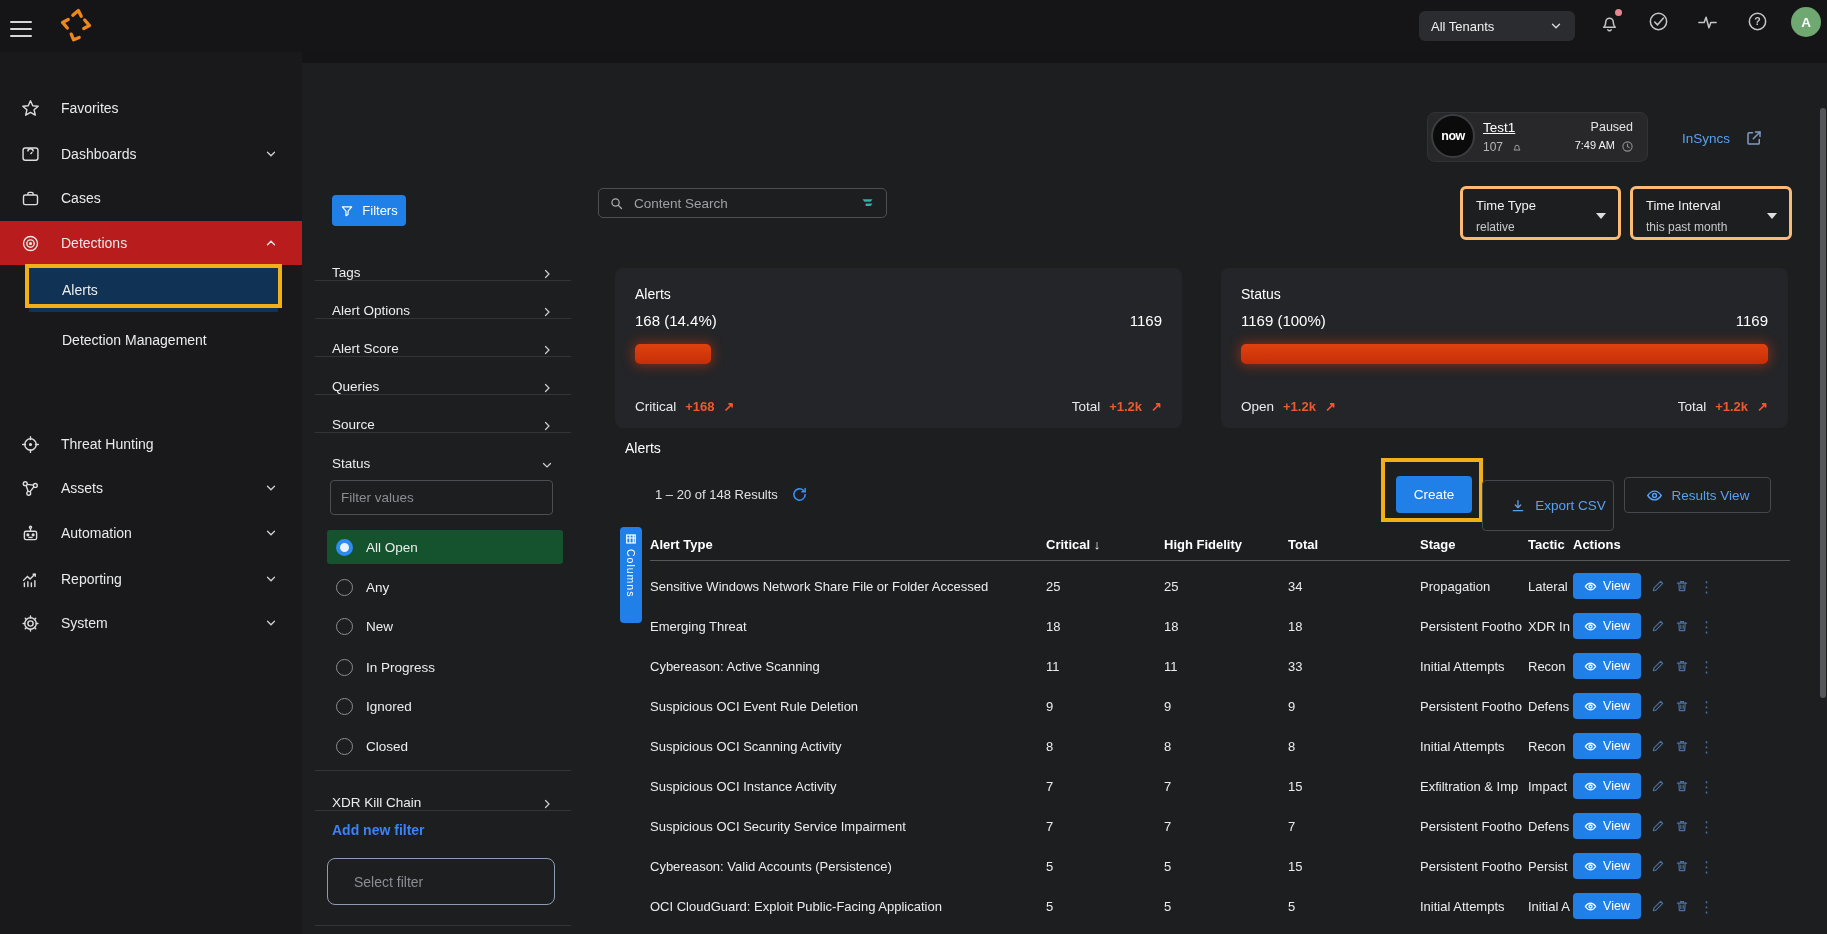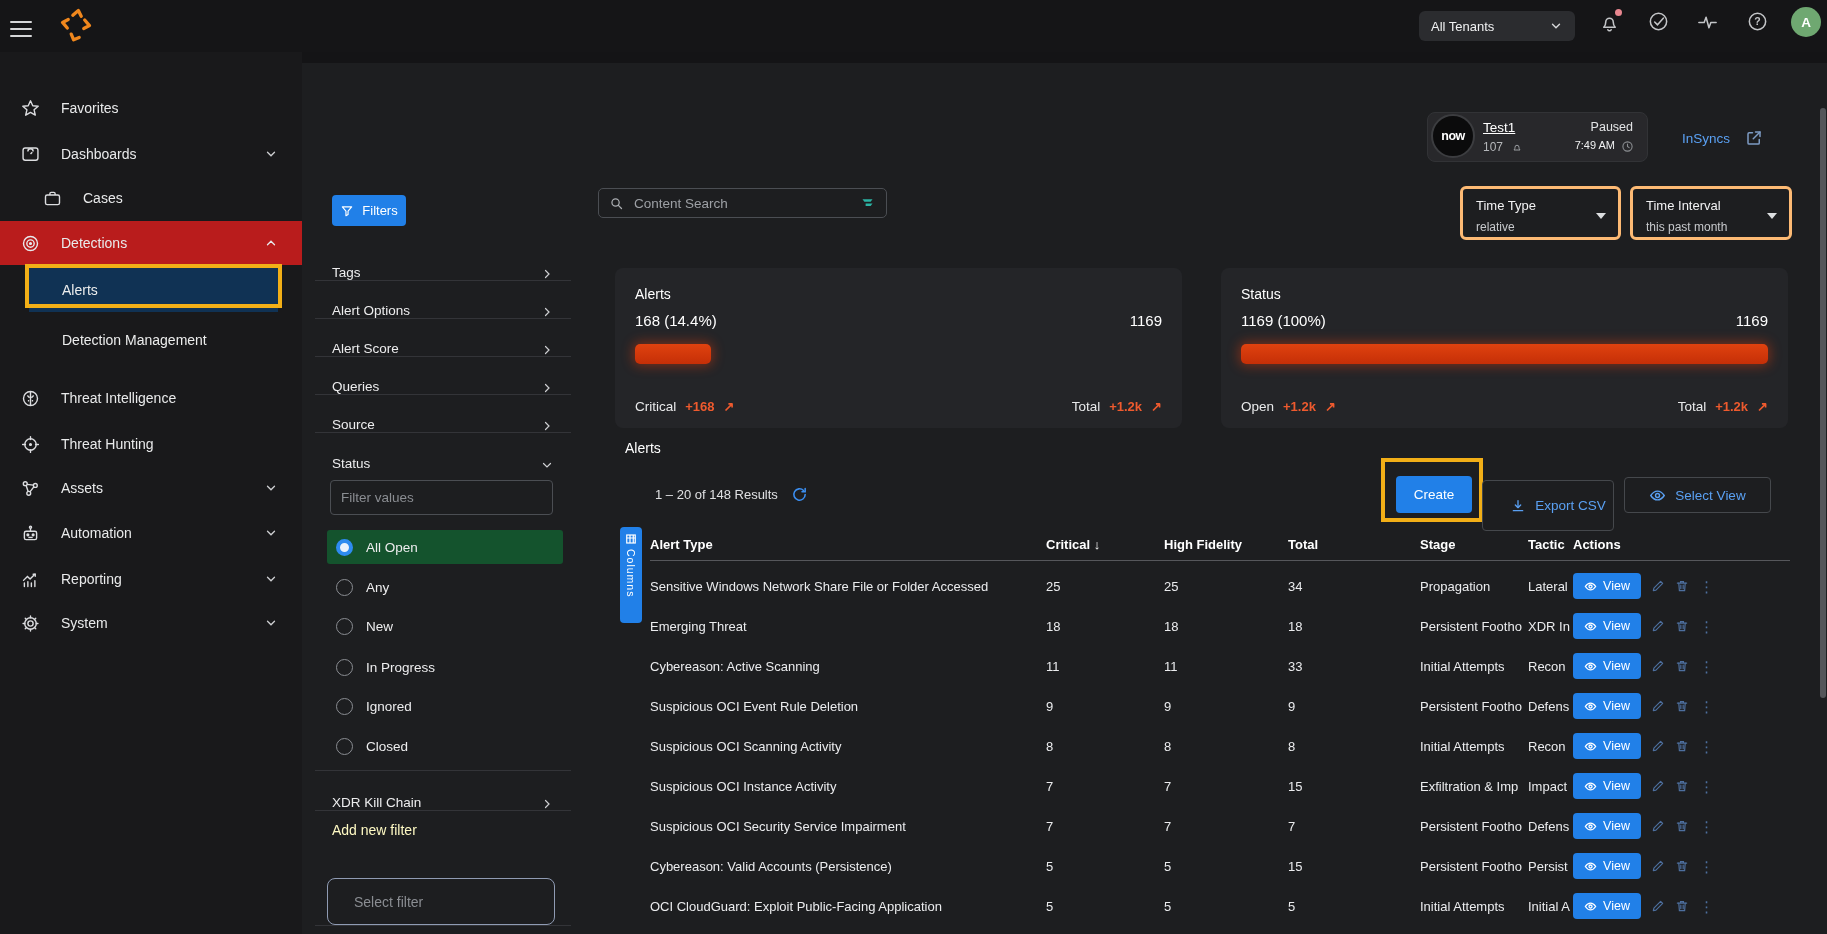--- a/index.html
+++ b/index.html
@@ -33,23 +33,23 @@
         padding:0 18px 0 17px;font-size:13.5px;color:#ededee;cursor:pointer;}
   .fsec.bline{border-bottom:1px solid #333438;}
   .finput{background:transparent;border:1px solid #4b4e53;border-radius:4px;color:#e8e9ea;font-size:13.5px;
           font-family:"Liberation Sans",sans-serif;padding:0 10px;outline:none;}
   .finput::placeholder{color:#8a8d92;}
   .fradio{left:327px;width:236px;height:34px;display:flex;align-items:center;gap:13px;padding-left:9px;font-size:13.5px;color:#ededee;cursor:pointer;border-radius:3px;}
   .fradio.selected{background:#14532d;}
   .rdot{width:15px;height:15px;border-radius:50%;border:1.5px solid #8a8d92;flex:none;}
   .rdot.on{width:9px;height:9px;border:4px solid #2e8bf0;background:#eaf2fc;}
   .divider{background:#333438;height:1px;}
-  .addfilter{font-size:14px;font-weight:normal;color:#fef9c3;}
+  .addfilter{font-size:14px;font-weight:bold;color:#3b82f6;}
   .selinput{background:transparent;border:1px solid #8f9bb3;border-radius:8px;color:#e8e9ea;font-size:14px;
-            font-family:"Liberation Sans",sans-serif;padding:0 0 0 26px;outline:none;margin-top:20px;}
+            font-family:"Liberation Sans",sans-serif;padding:0 0 0 26px;outline:none;}
   .selinput::placeholder{color:#8a8d92;}
 
   
   .search{border:1px solid #4b4e53;border-radius:5px;padding:0 10px;gap:8px;}
   .search input{flex:1;background:transparent;border:none;outline:none;color:#dedfe1;font-size:13.5px;font-family:"Liberation Sans",sans-serif;}
   .search input::placeholder{color:#9da0a5;}
 
   
   .pill{background:#28282b;border:1px solid #323336;border-radius:8px;}
   .nowcircle{width:44px;height:44px;border-radius:50%;background:#0b0b0c;border:2px solid #3c3d40;
@@ -160,21 +160,21 @@
         <rect x="3.5" y="4.5" width="17" height="14" rx="2.5"></rect>
         <path d="M9 8.5a3 3 0 016 0"></path>
         <path d="M12 11.5l2-2"></path>
         <path d="M16.5 14.5h.01M7.5 14.5h.01"></path>
       </svg>
     <span class="lbl">Dashboards</span>
     <svg class="chev" width="14" height="14" viewBox="0 0 24 24" fill="none" stroke="#cfd0d3" stroke-width="2.2" stroke-linecap="round">
         <polyline points="6 9 12 15 18 9"></polyline>
       </svg>
   </div>
-  <div class="abs side-item" style="top:176px;margin-left:22px;">
+  <div class="abs side-item" style="top:176px;">
     <svg width="21" height="21" viewBox="0 0 24 24" fill="none" stroke="#dcdde0" stroke-width="1.6" stroke-linejoin="round">
         <rect x="4" y="8" width="16" height="11" rx="2"></rect>
         <path d="M9 8V6.5A1.5 1.5 0 0110.5 5h3A1.5 1.5 0 0115 6.5V8"></path>
       </svg>
     <span class="lbl">Cases</span>
   </div>
   <div class="abs side-item side-active" style="top:221px;">
     <svg width="21" height="21" viewBox="0 0 24 24" fill="none" stroke="#e8e9ec" stroke-width="1.6">
         <circle cx="12" cy="12" r="8"></circle>
         <circle cx="12" cy="12" r="4.2"></circle>
@@ -188,28 +188,20 @@
 
   <div class="abs" style="left:29px;top:268px;width:249px;height:44px;background:#103254;display:flex;align-items:center;padding-left:33px;box-sizing:border-box;cursor:pointer;">
     <span class="sub-label">Alerts</span>
   </div>
   <div class="abs annotation" style="left:25px;top:264px;width:257px;height:44px;"></div>
 
   <div class="abs" style="left:62px;top:318px;width:240px;height:44px;display:flex;align-items:center;cursor:pointer;">
     <span class="sub-label">Detection Management</span>
   </div>
 
-  <div class="abs side-item" style="top:376px;">
-    <svg width="21" height="21" viewBox="0 0 24 24" fill="none" stroke="#dcdde0" stroke-width="1.6" stroke-linejoin="round">
-        <circle cx="12" cy="12" r="8"></circle>
-        <path d="M12 4.5v15"></path>
-        <path d="M8 9c1.5 0 2.5 1 2.5 2.5M16 9c-1.5 0-2.5 1-2.5 2.5M9 14.5h1.5M15 14.5h-1.5"></path>
-      </svg>
-    <span class="lbl">Threat Intelligence</span>
-  </div>
   <div class="abs side-item" style="top:422px;">
     <svg width="21" height="21" viewBox="0 0 24 24" fill="none" stroke="#dcdde0" stroke-width="1.6" stroke-linecap="round">
         <circle cx="12" cy="12" r="6.5"></circle>
         <path d="M12 3v3.2M12 17.8V21M3 12h3.2M17.8 12H21"></path>
         <circle cx="12" cy="12" r="1" fill="#dcdde0"></circle>
       </svg>
     <span class="lbl">Threat Hunting</span>
   </div>
   <div class="abs side-item" style="top:466px;">
     <svg width="21" height="21" viewBox="0 0 24 24" fill="none" stroke="#dcdde0" stroke-width="1.6">
@@ -447,21 +439,21 @@
         <polyline points="8 10.5 12 14.5 16 10.5"></polyline>
         <path d="M5 19h14"></path>
       </svg>
     <span>Export CSV</span>
   </div>
   <div class="abs ghostbtn" style="left:1624px;top:477px;width:147px;height:36px;">
     <svg width="17" height="17" viewBox="0 0 24 24" fill="none" stroke="#5aa0f2" stroke-width="2">
         <path d="M2.5 12S6.5 5.8 12 5.8 21.5 12 21.5 12 17.5 18.2 12 18.2 2.5 12 2.5 12z"></path>
         <circle cx="12" cy="12" r="2.8"></circle>
       </svg>
-    <span>Select View</span>
+    <span>Results View</span>
   </div>
 
   <div class="abs coltab" style="left:620px;top:527px;width:22px;height:96px;">
     <svg width="12" height="12" viewBox="0 0 24 24" fill="none" stroke="#fff" stroke-width="2.4">
         <rect x="3.5" y="4" width="17" height="16"></rect>
         <path d="M3.5 10h17M10 4v16M16.5 4v16"></path>
       </svg>
     <span class="vtxt">Columns</span>
   </div>
 

